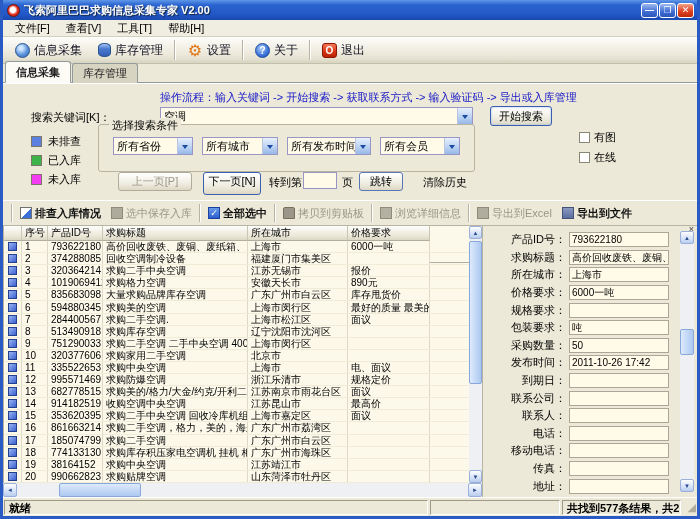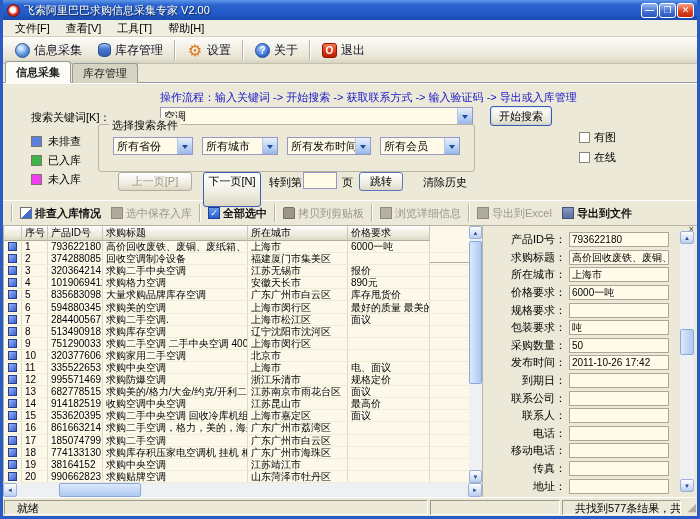--- a/index.html
+++ b/index.html
@@ -5,21 +5,21 @@
   * { margin:0; padding:0; box-sizing:border-box; }
   html,body { width:700px; height:519px; font-family:"Liberation Sans","DejaVu Sans",sans-serif; }
   .window { width:700px; height:519px; display:flex; flex-direction:column;
             border-left:3px solid #2a5ac4; border-right:3px solid #2a5ac4; border-bottom:3px solid #2a5ac4;
             background:#ece9d8; overflow:hidden; }
   
   .titlebar { height:20px; flex:0 0 20px; display:flex; align-items:center; padding:0 3px 0 4px;
               background:linear-gradient(180deg,#5e97e8 0%,#2a63cf 25%,#2258c8 70%,#1a49ae 100%); }
   .app-icon { width:13px; height:13px; border-radius:50%; background:radial-gradient(circle at 45% 45%, #fff 30%, #e03020 55%, #b01808 100%);
               border:1px solid #7a1004; margin-right:4px; flex:0 0 13px; }
-  .title-text { color:#fff; font-size:11px; font-weight:normal; text-shadow:1px 1px 1px #123; flex:1;
+  .title-text { color:#fff; font-size:11px; font-weight:bold; text-shadow:1px 1px 1px #123; flex:1;
                 white-space:nowrap; overflow:hidden; }
   .winbtn { width:17px; height:15px; margin-left:1px; border:1px solid #fff; border-radius:3px;
             font-size:9px; line-height:12px; text-align:center; color:#fff; font-weight:bold;
             background:linear-gradient(180deg,#9ab8f0,#3f6cd4 60%,#2d55b8); cursor:default; }
   .winbtn.close { background:linear-gradient(180deg,#f4a088,#dd4426 55%,#c02808); }
   
   .menubar { height:17px; flex:0 0 17px; display:flex; align-items:center; background:#f0eee1;
              border-bottom:1px solid #d4d0c0; padding-left:4px; }
   .menu-item { font-size:11px; padding:0 8px; color:#000; }
   
@@ -128,21 +128,21 @@
                  white-space:nowrap; overflow:hidden; }
   .field-box { width:100px; flex:0 0 100px; height:15px; background:#fffbe8; border:1px solid #aaa698;
                font-size:10px; line-height:13px; padding:0 2px; overflow:hidden; white-space:nowrap; }
   .detail-vscroll { position:absolute; right:3px; top:5px; bottom:5px; width:14px;
                     display:flex; flex-direction:column; background:#eef0f4; }
   .detail-vscroll .sb-thumb { top:36%; height:26px; }
   
   .statusbar { height:19px; flex:0 0 19px; display:flex; align-items:stretch; gap:2px; padding:2px 1px 1px 1px;
                background:#ece9d8; border-top:1px solid #fff; }
   .status-pane { border:1px solid; border-color:#9d9a87 #fff #fff #9d9a87; font-size:11px; line-height:14px;
-                 padding:0 12px; overflow:hidden; white-space:nowrap; }
+                 padding:0 4px; overflow:hidden; white-space:nowrap;font-weight:bold; }
   .sp-left { width:424px; flex:0 0 424px; }
   .sp-mid { width:130px; flex:0 0 130px; }
   .sp-right { flex:1; }
   .grip { width:13px; flex:0 0 13px; color:#b0ac9c; font-size:11px; line-height:15px; text-align:right; border:none; }
 </style>
 </head>
 <body>
 
 <div class="window">
 
@@ -238,21 +238,21 @@
     <div class="chk-row" style="top:46px;">
       <span class="chk-box"></span>
       <span>有图</span>
     </div>
     <div class="chk-row" style="top:66px;">
       <span class="chk-box"></span>
       <span>在线</span>
     </div>
 
     <div class="btn" style="position:absolute; left:115px; top:88px; width:74px; height:19px; line-height:17px; color:#9a9788; border-color:#b0ac9c;">上一页[P]</div>
-    <div class="btn" style="position:absolute; left:200px; top:88px; width:58px; height:35px; line-height:17px; border-color:#3a5fb0;">下一页[N]</div>
+    <div class="btn" style="position:absolute; left:200px; top:88px; width:58px; height:23px; line-height:17px; border-color:#3a5fb0;">下一页[N]</div>
     <span class="pager-label" style="left:266px;">转到第</span>
     <input class="goto-input" value="" style="">
     <span class="pager-label" style="left:339px;">页</span>
     <div class="btn" style="position:absolute; left:356px; top:88px; width:44px; height:19px; line-height:17px;">跳转</div>
     <span class="pager-label" style="left:420px;">清除历史</span>
   </div>
 
   <div class="toolbar2">
     <span class="t2-sep"></span>
     <span class="t2-btn">

